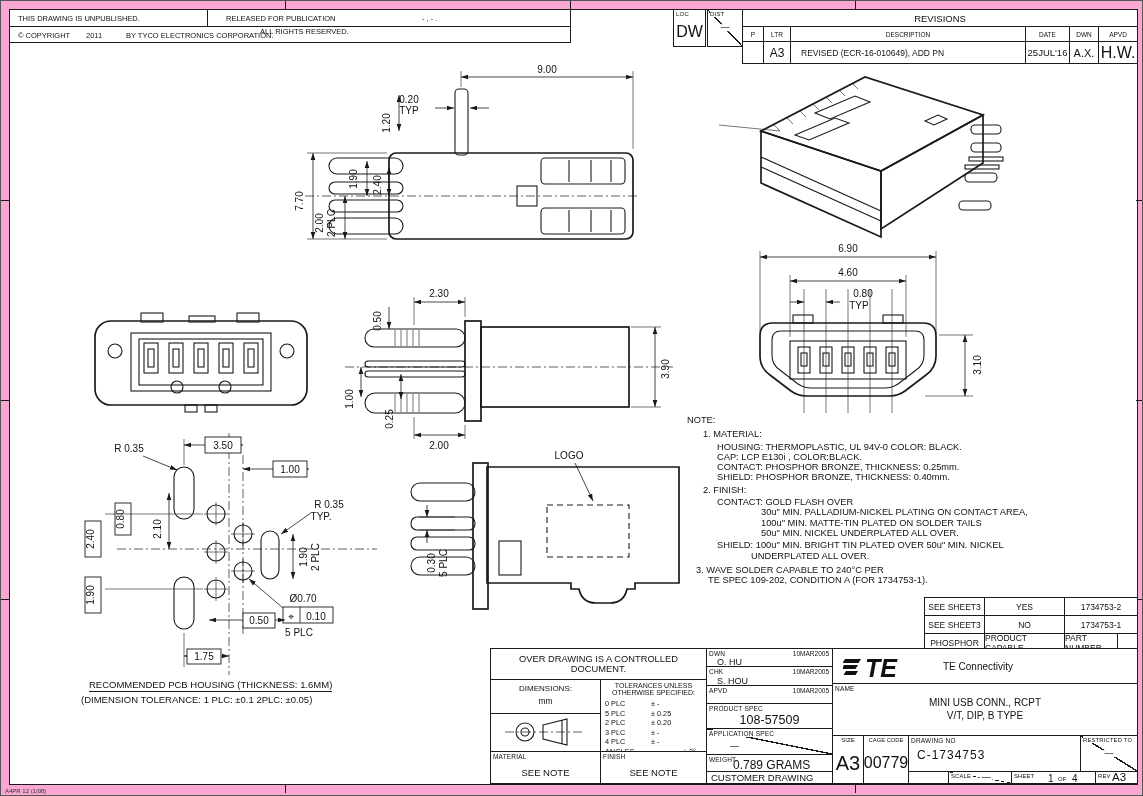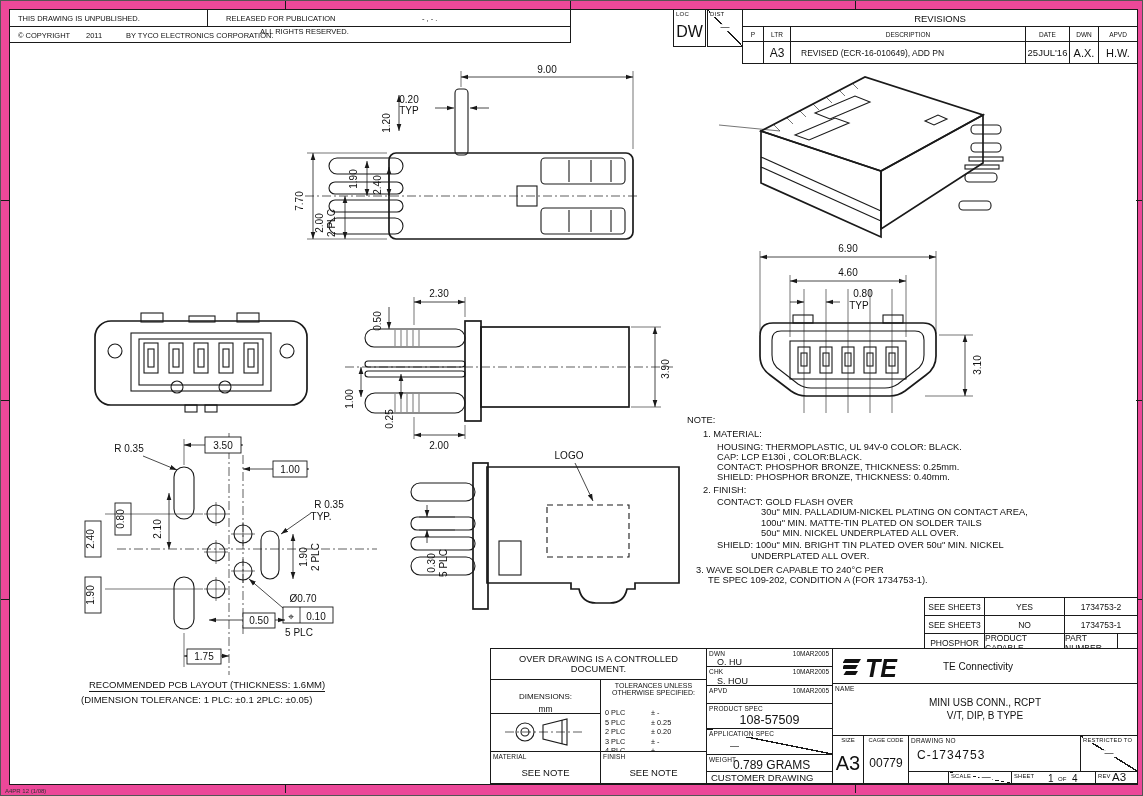--- a/index.html
+++ b/index.html
@@ -1,16 +1,16 @@
 <!DOCTYPE html>
 <html><head>
 <meta charset="utf-8">
 <style>
   html,body{margin:0;padding:0;background:#e8e8e8}
-  #sheet{position:relative;width:1143px;height:796px;background:#ec4899;border:1px solid #555;
+  #sheet{position:relative;width:1143px;height:796px;background:#f9a8d4;border:1px solid #555;
          box-sizing:border-box;font-family:"Liberation Sans",sans-serif;color:#111;overflow:hidden}
   .abs{position:absolute}
   .bx{position:absolute;border:1px solid #1a1a1a;box-sizing:border-box;background:#fff}
   .cell-label{position:absolute;left:2px;top:1px;font-size:6.5px;letter-spacing:.2px;white-space:nowrap}
   .ctr{display:flex;align-items:center;justify-content:center;text-align:center}
   .tick{position:absolute;background:#1a1a1a}
   
   .hdr-txt{font-size:7.5px;white-space:nowrap}
   
   .rev-hdr{font-size:6.5px}
@@ -87,21 +87,21 @@
     <div class="bx ctr rev-hdr" style="left:283px;top:17px;width:45px;height:16px">DATE</div>
     <div class="bx ctr rev-hdr" style="left:327px;top:17px;width:30px;height:16px">DWN</div>
     <div class="bx ctr rev-hdr" style="left:356px;top:17px;width:40px;height:16px">APVD</div>
     <div class="bx" style="left:0;top:32px;width:22px;height:23px"></div>
     <div class="bx ctr" style="left:21px;top:32px;width:28px;height:23px;font-size:12px">A3</div>
     <div class="bx" style="left:48px;top:32px;width:236px;height:23px;display:flex;align-items:center">
       <span style="font-size:8.5px;padding-left:10px">REVISED (ECR-16-010649), ADD PN</span>
     </div>
     <div class="bx ctr" style="left:283px;top:32px;width:45px;height:23px;font-size:9.5px">25JUL'16</div>
     <div class="bx ctr" style="left:327px;top:32px;width:30px;height:23px;font-size:11px">A.X.</div>
-    <div class="bx ctr" style="left:356px;top:32px;width:40px;height:23px;font-size:11px">H.W.</div>
+    <div class="bx ctr" style="left:356px;top:32px;width:40px;height:23px;font-size:16px">H.W.</div>
   </div>
 
   <svg class="abs" style="left:288px;top:60px" width="352" height="186" viewBox="0 0 352 186">
     <defs>
         <marker id="ma" markerWidth="10" markerHeight="8" refX="9" refY="4" orient="auto-start-reverse">
           <path d="M0,1 L9,4 L0,7 Z" fill="#1a1a1a"></path>
         </marker>
       </defs>
     <line class="cl" x1="16" y1="135" x2="348" y2="135"></line>
     <rect class="o2" x="100" y="92" width="244" height="86" rx="7"></rect>
@@ -384,57 +384,57 @@
     <div class="nl i2 mt2">CONTACT: GOLD FLASH OVER</div>
     <div class="nl i3">30u" MIN. PALLADIUM-NICKEL PLATING ON CONTACT AREA,</div>
     <div class="nl i3">100u" MIN. MATTE-TIN PLATED ON SOLDER TAILS</div>
     <div class="nl i3">50u" MIN. NICKEL UNDERPLATED ALL OVER.</div>
     <div class="nl i2 mt2">SHIELD: 100u" MIN. BRIGHT TIN PLATED OVER 50u" MIN. NICKEL</div>
     <div class="nl i2c">UNDERPLATED ALL OVER.</div>
     <div class="nl i1b mt4">3. WAVE SOLDER CAPABLE TO 240°C PER</div>
     <div class="nl i1c">TE SPEC 109-202, CONDITION A (FOR 1734753-1).</div>
   </div>
 
-  <div class="abs underl" style="left:88px;top:678px;font-size:9.5px;white-space:nowrap">RECOMMENDED PCB LAYOUT (THICKNESS: 1.6MM)</div>
+  <div class="abs underl" style="left:88px;top:678px;font-size:9.5px;white-space:nowrap">RECOMMENDED PCB HOUSING (THICKNESS: 1.6MM)</div>
   <div class="abs" style="left:80px;top:693px;font-size:9.5px;white-space:nowrap">(DIMENSION TOLERANCE: 1 PLC: ±0.1    2PLC: ±0.05)</div>
 
   <div class="abs" style="left:923px;top:596px;width:214px;height:54px">
     <div class="st-cell" style="left:0;top:0;width:61px;height:19px">SEE SHEET3</div>
     <div class="st-cell" style="left:60px;top:0;width:81px;height:19px">YES</div>
     <div class="st-cell" style="left:140px;top:0;width:74px;height:19px">1734753-2</div>
     <div class="st-cell" style="left:0;top:18px;width:61px;height:19px">SEE SHEET3</div>
     <div class="st-cell" style="left:60px;top:18px;width:81px;height:19px">NO</div>
     <div class="st-cell" style="left:140px;top:18px;width:74px;height:19px">1734753-1</div>
     <div class="st-cell" style="left:0;top:36px;width:61px;height:19px">PHOSPHOR</div>
     <div class="st-cell" style="left:60px;top:36px;width:81px;height:19px">PRODUCT CAPABLE</div>
     <div class="st-cell" style="left:140px;top:36px;width:54px;height:19px">PART NUMBER</div>
   </div>
 
   <div class="abs" style="left:489px;top:647px;width:648px;height:136px">
     <div class="bx ctr" style="left:0;top:0;width:217px;height:32px;font-size:9.3px">OVER DRAWING IS A CONTROLLED DOCUMENT.</div>
 
     <div class="bx" style="left:0;top:31px;width:111px;height:35px">
-      <div style="text-align:center;font-size:8px;margin-top:12px">DIMENSIONS:</div>
+      <div style="text-align:center;font-size:8px;margin-top:4px">DIMENSIONS:</div>
       <div style="text-align:center;font-size:8.5px;margin-top:3px">mm</div>
     </div>
 
     <div class="bx" style="left:0;top:65px;width:111px;height:39px">
       <svg width="109" height="37" viewBox="0 0 109 37">
         <line class="cl" x1="14" y1="18" x2="92" y2="18"></line>
         <circle class="o1" cx="34" cy="18" r="9"></circle>
           <circle class="o1" cx="34" cy="18" r="4"></circle>
         <path class="o1" d="M52,11 L76,5 L76,31 L52,25 Z"></path>
         <line class="o1" x1="71" y1="6" x2="71" y2="30"></line>
       </svg>
     </div>
 
     <div class="bx" style="left:110px;top:31px;width:107px;height:73px">
       <div style="text-align:center;font-size:7px;margin-top:2px">TOLERANCES UNLESS</div>
       <div style="text-align:center;font-size:7px">OTHERWISE SPECIFIED:</div>
-      <div style="margin-top:12px">
+      <div style="margin-top:3px">
         <div class="tol-row">
             <span class="tol-k">0 PLC</span>
             <span class="tol-v">± -</span>
           </div>
         <div class="tol-row">
             <span class="tol-k">5 PLC</span>
             <span class="tol-v">± 0.25</span>
           </div>
         <div class="tol-row">
             <span class="tol-k">2 PLC</span>
@@ -510,21 +510,21 @@
       <div style="text-align:center;margin-top:13px;font-size:10px">MINI USB CONN., RCPT</div>
       <div style="text-align:center;margin-top:2px;font-size:10px">V/T, DIP, B TYPE</div>
     </div>
 
     <div class="bx" style="left:342px;top:87px;width:32px;height:49px">
       <div style="text-align:center;font-size:6px;margin-top:1px">SIZE</div>
       <div class="ctr" style="position:absolute;left:0;top:10px;width:100%;height:34px;font-size:20px">A3</div>
     </div>
     <div class="bx" style="left:373px;top:87px;width:46px;height:49px">
       <div style="text-align:center;font-size:5.8px;margin-top:1px;white-space:nowrap">CAGE CODE</div>
-      <div class="ctr" style="position:absolute;left:0;top:12px;width:100%;height:30px;font-size:12px">00779</div>
+      <div class="ctr" style="position:absolute;left:0;top:12px;width:100%;height:30px;font-size:16px">00779</div>
     </div>
     <div class="bx" style="left:418px;top:87px;width:173px;height:37px">
       <span class="cell-label">DRAWING NO</span>
       <span class="abs" style="left:8px;top:12px;font-size:12px;letter-spacing:1px">C-1734753</span>
     </div>
     <div class="bx slash" style="left:590px;top:87px;width:58px;height:37px">
       <span class="cell-label" style="font-size:5.8px;background:#fff">RESTRICTED TO</span>
       <span class="dashmark">—</span>
     </div>
     <div class="bx" style="left:418px;top:123px;width:41px;height:13px"></div>

